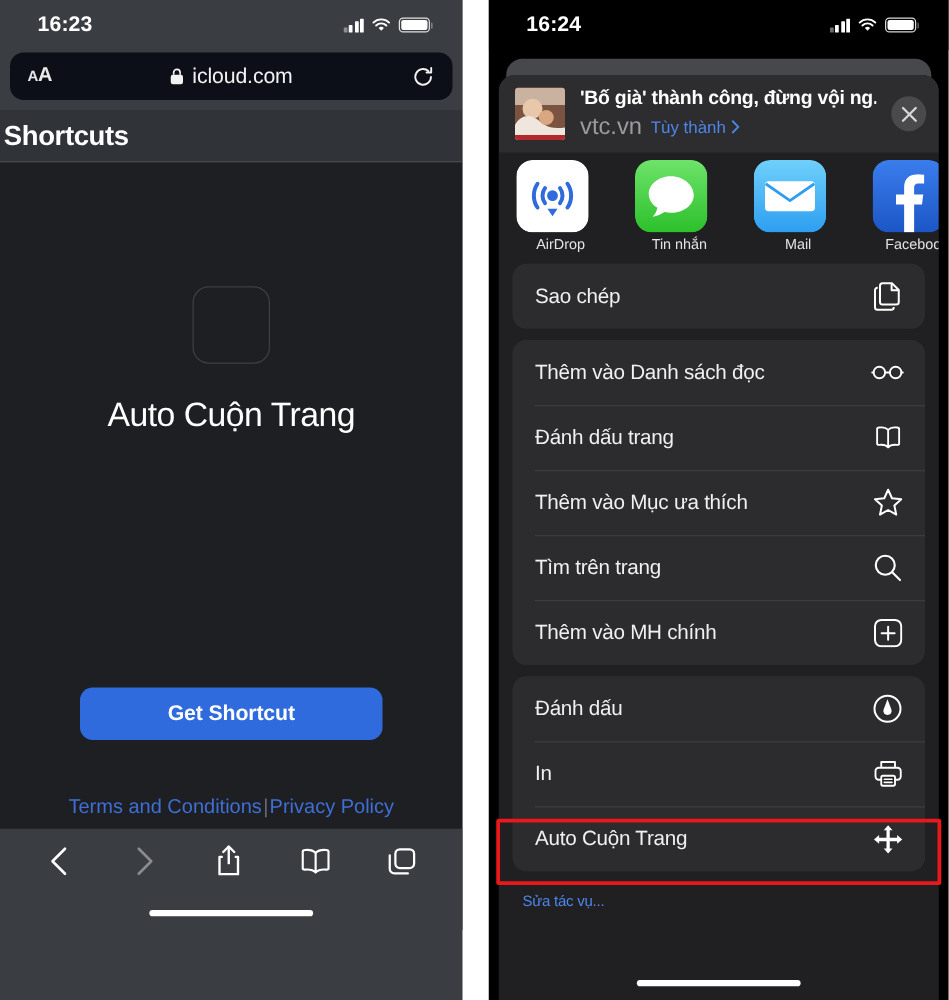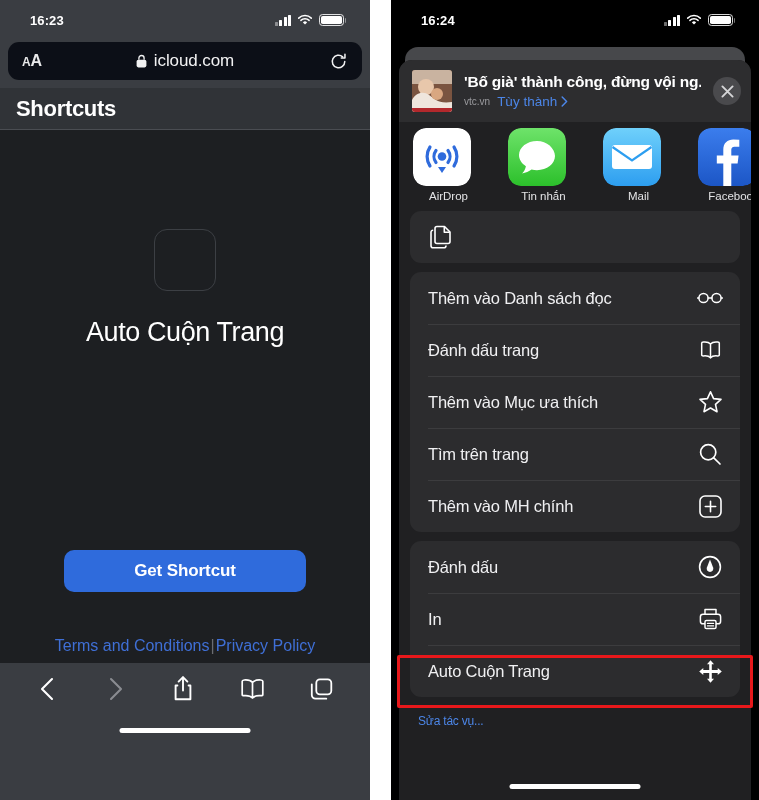--- a/index.html
+++ b/index.html
@@ -28,21 +28,21 @@
   .statusbar {
     position: relative;
     height: 40px;
     display: flex;
     align-items: center;
     justify-content: space-between;
     padding: 0 26px 0 30px;
   }
   .sb-time {
     color: #ffffff;
-    font-size: 13px;
+    font-size: 17px;
     font-weight: 700;
     letter-spacing: .1px;
   }
   .sb-right {
     display: flex;
     align-items: center;
     gap: 6px;
   }
   .bars { display: flex; align-items: flex-end; gap: 1.5px; height: 11px; }
   .bars i { display: block; width: 3px; background: #fff; border-radius: .5px; }
@@ -101,21 +101,21 @@
     pointer-events: none;
   }
   .url-text { color: #f2f2f3; font-size: 17px; letter-spacing: -.1px; }
   .reload { margin-left: auto; }
 
   .page-title-bar {
     background: #303337;
     height: 42px;
     display: flex;
     align-items: center;
-    padding-left: 16px;
+    padding-left: 3px;
     border-bottom: 1px solid #4a4d52;
   }
   .page-title-bar span {
     color: #ffffff;
     font-size: 22px;
     font-weight: 600;
     letter-spacing: -.3px;
   }
 
   .web-body {
@@ -228,21 +228,21 @@
     letter-spacing: -.2px;
     white-space: nowrap;
     overflow: hidden;
   }
   .sh-sub {
     margin-top: 3px;
     display: flex;
     align-items: center;
     gap: 7px;
   }
-  .sh-src { color: #9b9b9f; font-size: 10px; }
+  .sh-src { color: #9b9b9f; font-size: 19px; }
   .sh-opt { color: #4c86e8; font-size: 13.5px; display: flex; align-items: center; gap: 4px; }
   .close-btn {
     width: 28px; height: 28px;
     border-radius: 50%;
     background: #4a4a4d;
     display: flex; align-items: center; justify-content: center;
     flex: none;
   }
 
   .apps-row {
@@ -545,20 +545,21 @@
               <path d="M18.6 33.1 27.2 24l4.5 4.7 8-4.7-8.6 9.1-4.4-4.7z" fill="#7a56f5"></path>
             </svg>
           </div>
           <div class="lb">Me</div>
         </div>
 
       </div>
 
       <div class="group">
         <div class="row-item">
+          <span class="lbl">Sao chép</span>
           <span class="ri">
             <svg width="22" height="24" viewBox="0 0 22 24">
               <path d="M7 1.5h7.5L20 7v9.5a2 2 0 0 1-2 2H7a2 2 0 0 1-2-2V3.5a2 2 0 0 1 2-2z" stroke="#fff" stroke-width="1.6" fill="none" stroke-linejoin="round"></path>
               <path d="M14.3 1.6v5.6h5.5" stroke="#fff" stroke-width="1.6" fill="none" stroke-linejoin="round"></path>
               <path d="M16 20.5v.2a2 2 0 0 1-2 2H3a2 2 0 0 1-2-2V7.2a2 2 0 0 1 2-2h.2" stroke="#fff" stroke-width="1.6" fill="none" stroke-linejoin="round"></path>
             </svg>
           </span>
         </div>
       </div>
 

